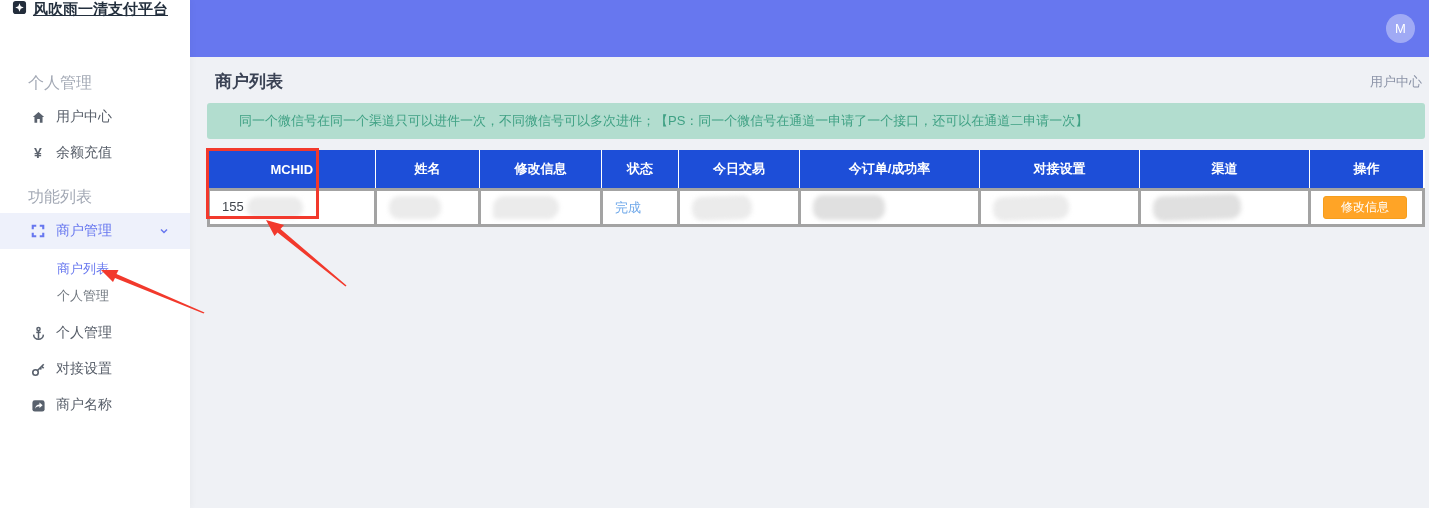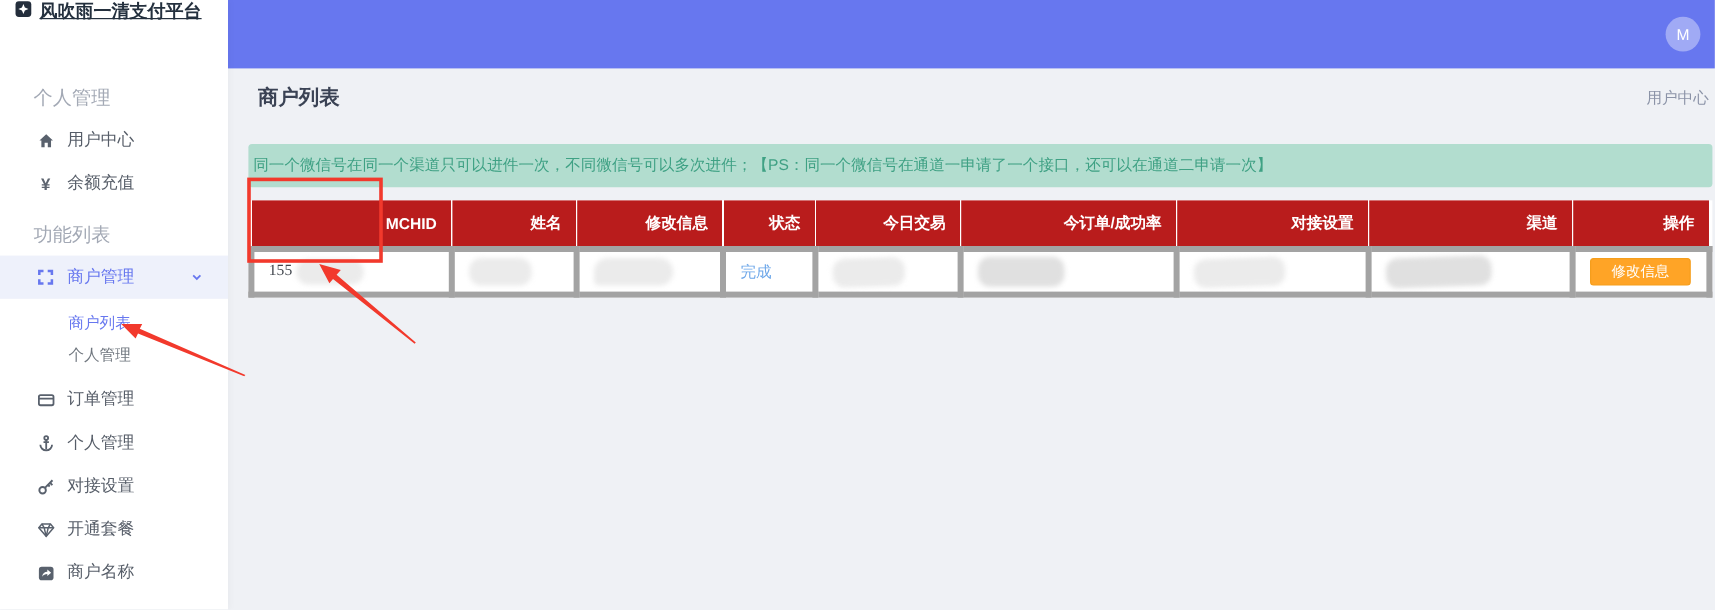--- a/index.html
+++ b/index.html
@@ -63,39 +63,39 @@
   .content { padding:0 7px 0 17px; }
   .content-header {
     display:flex; align-items:center; justify-content:space-between;
     padding:13px 3px 10px 8px;
   }
   .page-title { font-size:17px; font-weight:600; color:#3a4254; }
   .breadcrumb { font-size:13px; color:#8b93a7; cursor:pointer; }
 
   .notice {
     background:#b2ddcf; color:#3fa184;
-    font-size:13px; padding:9px 4px; border-radius:3px;
-    white-space:nowrap; overflow:hidden;margin-top:17px;
+    font-size:13px; padding:9px 32px; border-radius:3px;
+    white-space:nowrap; overflow:hidden;
   }
 
   
   table {
     border-collapse:collapse; table-layout:fixed;
     width:1215px; margin-top:11px; background:#fff;
   }
   thead th {
-    background:#b91c1c; color:#fff;
-    font-size:13px; font-weight:bold; text-align:right;
+    background:#1d4ed8; color:#fff;
+    font-size:13px; font-weight:bold; text-align:center;
     padding:10px 12px; border-right:1px solid rgba(255,255,255,0.06);
     white-space:nowrap; overflow:hidden;
   }
   tbody td {
-    background:#fff; border:5px solid #a3a3a3;
+    background:#fff; border:3px solid #a3a3a3;
     font-size:13px; color:#40454c; padding:4px 12px; height:29px;
-    white-space:nowrap; overflow:hidden;font-family:Liberation Serif, serif;
+    white-space:nowrap; overflow:hidden;
   }
   .status-link { color:#6da7e9; cursor:pointer; }
   .btn-warning {
     background:#ffa426; border:1px solid #f59e1d; color:#fff;
     font-size:12px; padding:2px 17px; border-radius:3px; cursor:pointer;
     font-family:inherit;
   }
 
   
   .blob {
@@ -164,29 +164,20 @@
               <path d="M4 6 L8 10 L12 6"></path>
             </svg>
         </span>
       </div>
 
       <div class="submenu">
         <div class="submenu-item active">商户列表</div>
         <div class="submenu-item">个人管理</div>
       </div>
 
-      <div class="menu-item">
-        <span class="mi-icon">
-          <svg width="15" height="15" viewBox="0 0 16 16" fill="none" stroke="#59616d" stroke-width="1.6">
-            <rect x="1.5" y="3.5" width="13" height="9" rx="1.5"></rect>
-              <line x1="1.5" y1="6.6" x2="14.5" y2="6.6"></line>
-          </svg>
-        </span>
-        <span>订单管理</span>
-      </div>
 
       <div class="menu-item">
         <span class="mi-icon">
           <svg width="15" height="15" viewBox="0 0 16 16" fill="none" stroke="#59616d" stroke-width="1.6">
             <circle cx="8" cy="3.2" r="1.7"></circle>
               <line x1="8" y1="5" x2="8" y2="13.5"></line>
             <path d="M2.8 9.2 a5.2 5 0 0 0 10.4 0"></path>
               <line x1="5.6" y1="6.8" x2="10.4" y2="6.8"></line>
           </svg>
         </span>
@@ -198,29 +189,20 @@
           <svg width="15" height="15" viewBox="0 0 16 16" fill="none" stroke="#59616d" stroke-width="1.7">
             <circle cx="4.8" cy="11.2" r="2.9"></circle>
               <path d="M6.9 9.1 L13.6 2.4"></path>
               <path d="M11.4 4.6 L13.5 6.7"></path>
               <path d="M9.6 6.4 L11.1 7.9"></path>
           </svg>
         </span>
         <span>对接设置</span>
       </div>
 
-      <div class="menu-item">
-        <span class="mi-icon">
-          <svg width="15" height="15" viewBox="0 0 16 16" fill="none" stroke="#59616d" stroke-width="1.3">
-            <path d="M4.2 2.8 H11.8 L14.6 6.2 L8 13.8 L1.4 6.2 Z"></path>
-            <path d="M1.4 6.2 H14.6 M4.2 2.8 L6.2 6.2 L8 13.8 L9.8 6.2 L11.8 2.8 M6.2 6.2 H9.8"></path>
-          </svg>
-        </span>
-        <span>开通套餐</span>
-      </div>
 
       <div class="menu-item">
         <span class="mi-icon">
           <svg width="15" height="15" viewBox="0 0 16 16">
             <rect x="1.5" y="2.5" width="13" height="12" rx="2.5" fill="#59616d"></rect>
             <path d="M4.3 11.4 C4.9 8.3 6.5 7 9 6.9 V4.9 L12.4 7.8 L9 10.7 V8.8 C7 8.8 5.5 9.6 4.3 11.4 Z" fill="#fff"></path>
           </svg>
         </span>
         <span>商户名称</span>
       </div>

